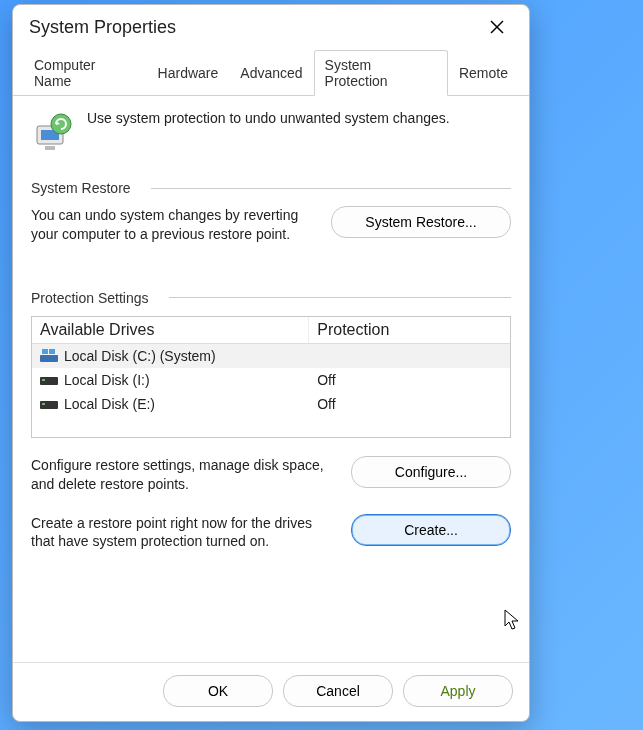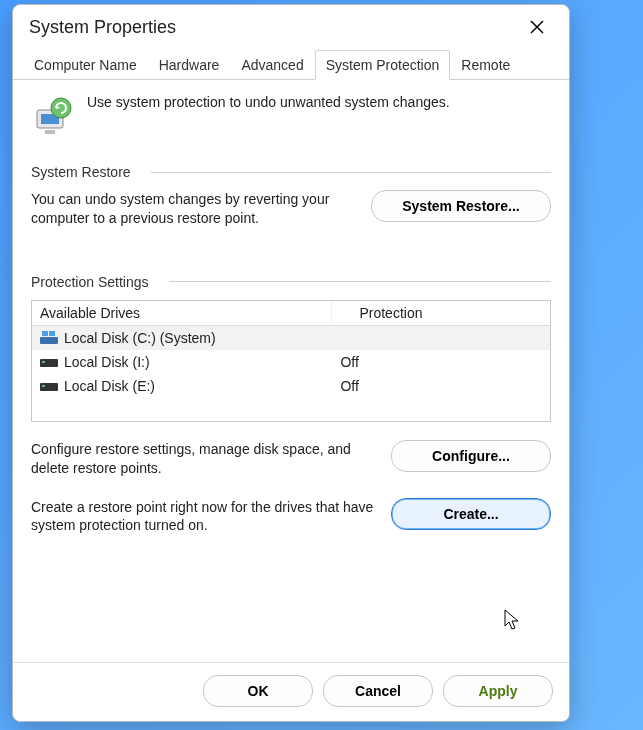--- a/index.html
+++ b/index.html
@@ -11,21 +11,21 @@
     background: linear-gradient(135deg, #4a9eff 0%, #6ab7ff 100%);
     width: 643px;
     height: 730px;
     overflow: hidden;
     color: #222;
   }
   .window {
     position: absolute;
     left: 12px;
     top: 4px;
-    width: 558px;
+    width: 518px;
     height: 718px;
     background: #fff;
     border: 1px solid #bbb;
     border-radius: 8px;
     box-shadow: 0 8px 30px rgba(0,0,0,0.25);
     display: flex;
     flex-direction: column;
   }
   .titlebar {
     display: flex;
@@ -109,39 +109,37 @@
   .restore-row .txt { flex: 1; line-height: 1.35; }
   .btn {
     min-width: 180px;
     padding: 7px 14px;
     font-size: 14px;
     border: 1px solid #c8c8c8;
     border-radius: 15px;
     background: #fdfdfd;
     cursor: pointer;
     text-align: center;
-    font-weight: bold;
   }
   .btn.focused {
     border: 1px solid #2a7bd6;
     background: #e8f2ff;
     box-shadow: 0 0 0 1px #7ab8f5 inset;
   }
   .drive-table {
     border: 1px solid #c8c8c8;
     width: 100%;
     margin: 6px 0 18px 0;
     min-height: 122px;
   }
   .drive-header {
     display: flex;
     border-bottom: 1px solid #ddd;
-    font-size: 14px;
+    font-size: 16px;
     background: #fff;
-    gap: 19px;
   }
   .drive-header .col1 { flex: 0 0 58%; padding: 4px 8px; border-right: 1px solid #eee;}
   .drive-header .col2 { flex: 1; padding: 4px 8px; }
   .drive-row {
     display: flex;
     font-size: 14px;
     padding: 2px 0;
   }
   .drive-row.selected { background: #f2f2f2; }
   .drive-row .col1 { flex: 0 0 58%; padding: 2px 8px; display:flex; align-items:center; gap:6px;}

